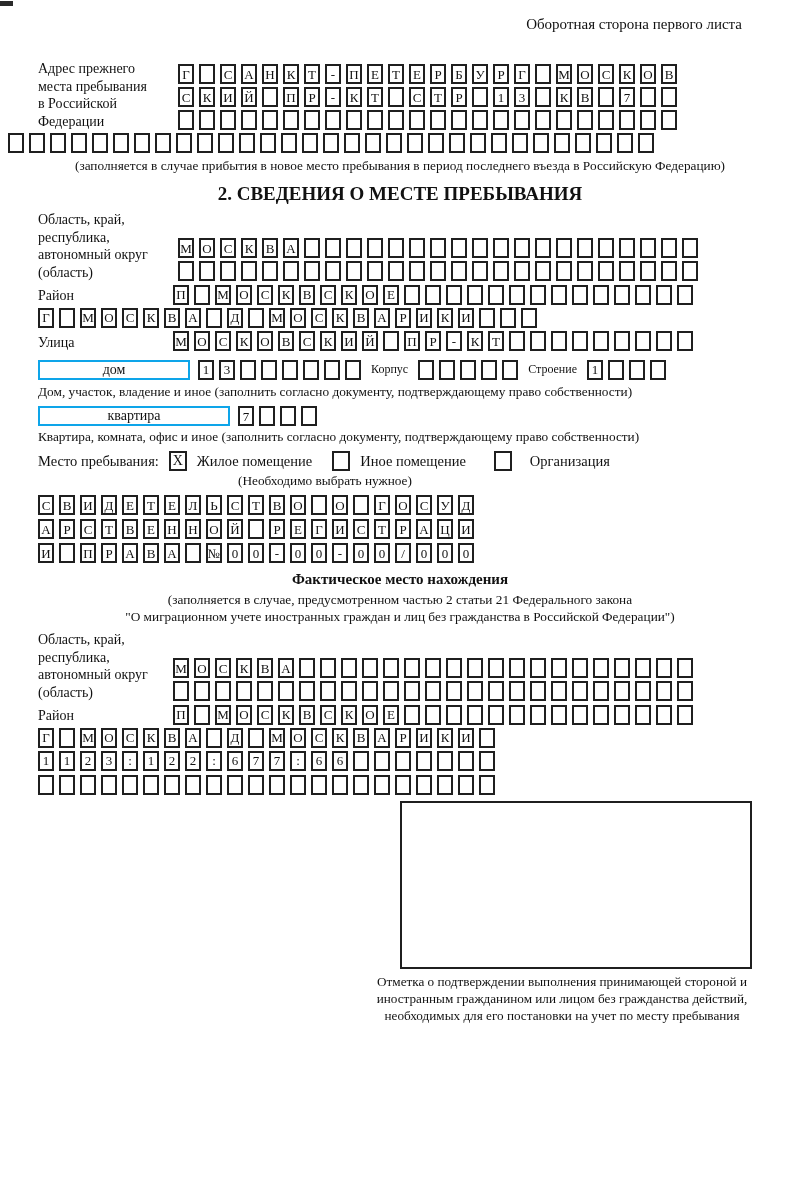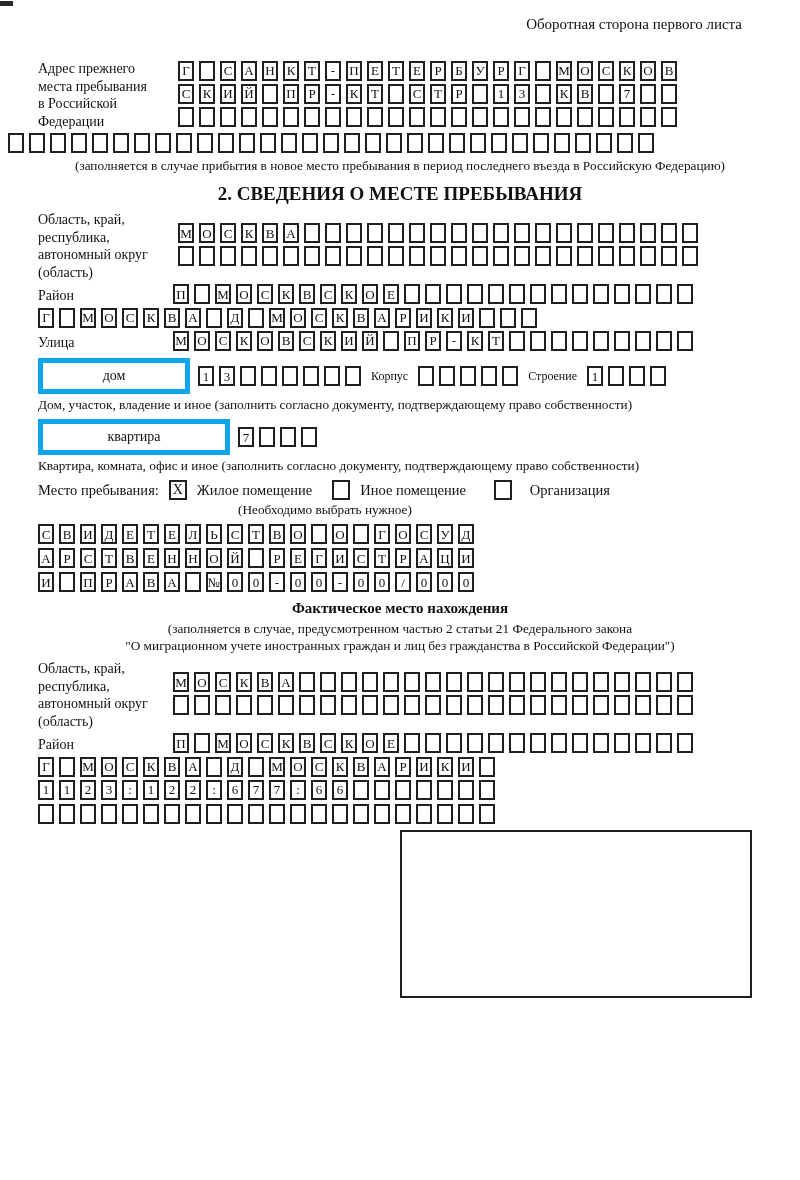--- a/index.html
+++ b/index.html
@@ -4,21 +4,21 @@
 <style>
   * { margin:0; padding:0; box-sizing:border-box; }
   html,body { background:#ffffff; }
   body {
     width:800px; height:1180px; overflow:hidden; position:relative;
     color:#111; font-family:"Liberation Serif","DejaVu Serif",serif;
   }
   .corner-mark { position:absolute; top:1px; left:0; width:13px; height:5px; background:#2a2a2a; }
   .note-right { margin-top:16px; padding-right:58px; text-align:right; font-size:15px; }
 
-  .field { display:flex; align-items:center; padding-left:38px; margin-top:3px; }
+  .field { display:flex; align-items:flex-end; padding-left:38px; margin-top:3px; }
   .flabel { flex:none; font-size:14px; line-height:1.25; padding-top:3px; }
   .w135 { width:135px; max-width:135px; }
   .w118 { width:140px; } .w118 > span { display:block; max-width:118px; }
   .w205 { width:205px; max-width:200px; }
   .frows { display:flex; flex-direction:column; gap:3px; }
 
   .boxrow { display:flex; gap:5px; }
   .cell {
     flex:none; width:16px; height:20px; border:2px solid #1f1f1f;
     display:flex; align-items:center; justify-content:center;
@@ -26,21 +26,21 @@
   }
   .fullrow { margin-top:3px; padding-left:8px; }
 
   .caption { margin-top:5px; text-align:center; font-size:13.3px; }
   .caption-left { margin-top:3px; padding-left:38px; font-size:13.3px; }
   .h2 { margin-top:9px; text-align:center; font-weight:bold; font-size:19px; }
   .h3 { margin-top:8px; text-align:center; font-weight:bold; font-size:15px; }
 
   .dom-row { display:flex; align-items:center; padding-left:38px; margin-top:7px; gap:8px; }
   .widebox {
-    flex:none; height:36px; border:5px solid #0ea5e9;
+    flex:none; height:20px; border:2px solid #0ea5e9;
     display:flex; align-items:center; justify-content:center; font-size:14px;
   }
   .dom-box { width:152px; }
   .kv-box { width:192px; }
   .inline-label { font-size:12px; margin:4px 2px; }
 
   .mesto-row { display:flex; align-items:center; padding-left:38px; margin-top:6px; font-size:14.5px; }
   .check { width:18px; height:20px; margin-left:10px; margin-right:10px; font-size:14px; }
   .mesto-note { margin-top:2px; margin-left:238px; font-size:13.3px; }
 
@@ -626,13 +626,14 @@
         <span class="cell"></span>
         <span class="cell"></span>
         <span class="cell"></span>
         <span class="cell"></span>
       </div>
   </div>
 </div>
 
 <div class="stamp-wrap">
   <div class="stamp-box"></div>
+  <div class="stamp-caption">Отметка о подтверждении выполнения принимающей стороной и иностранным гражданином или лицом без гражданства действий, необходимых для его постановки на учет по месту пребывания</div>
 </div>
 
 </body></html>

